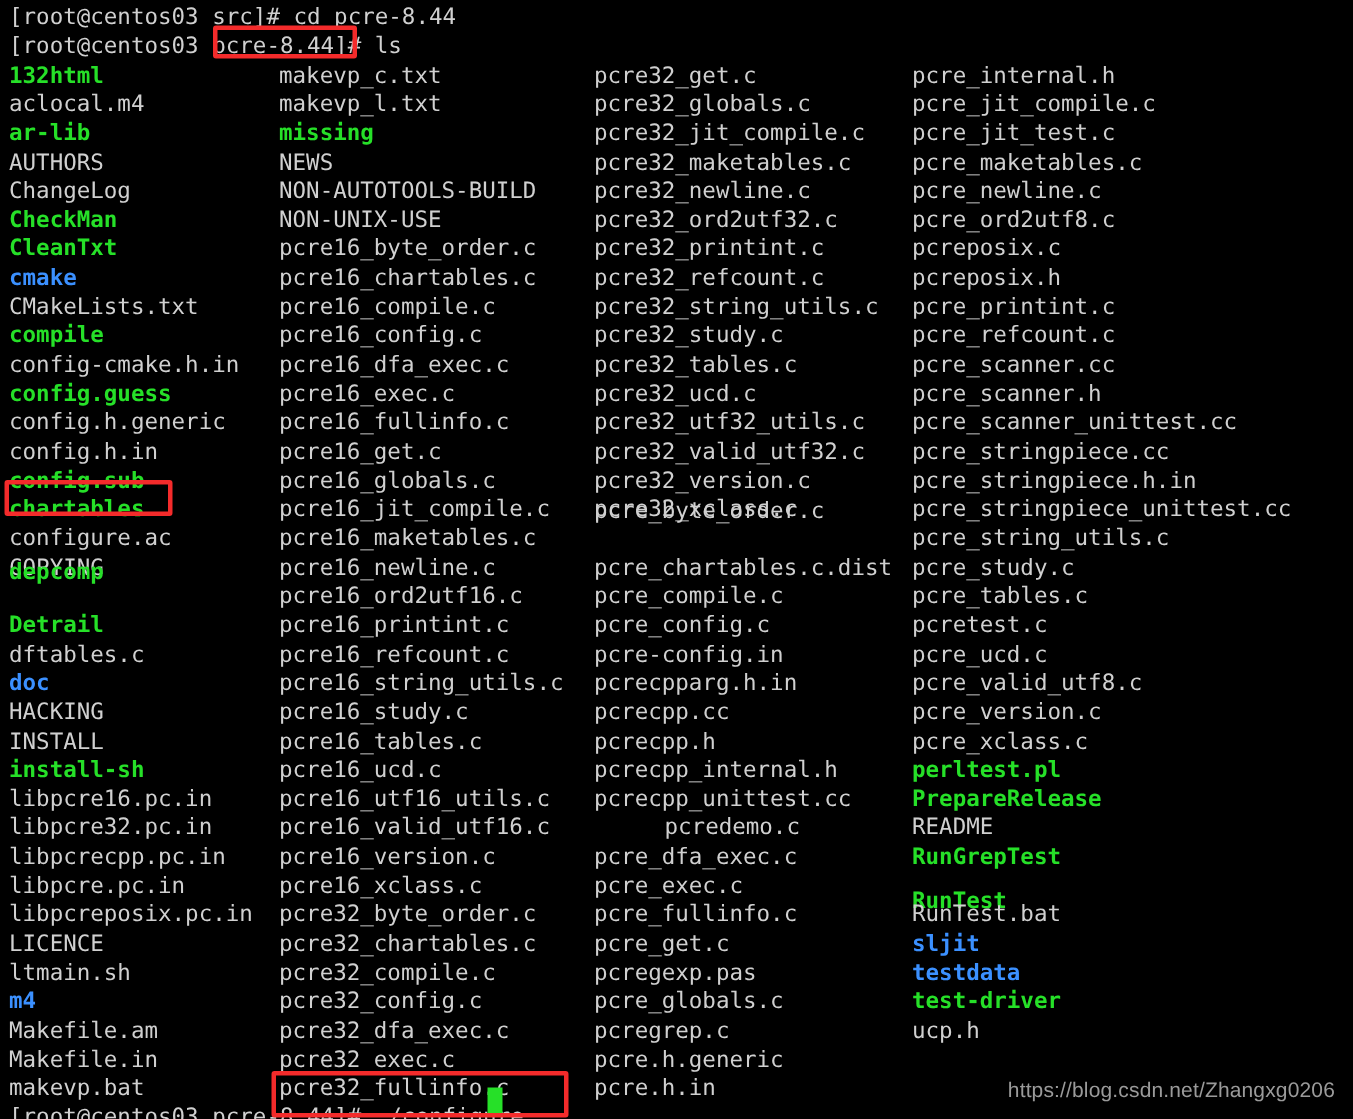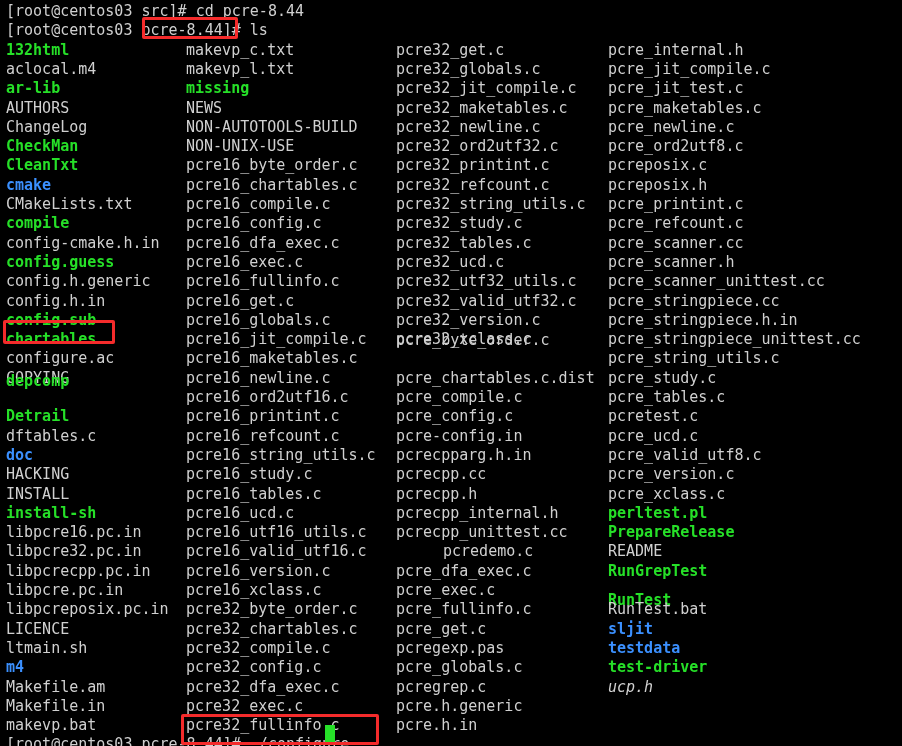--- a/index.html
+++ b/index.html
@@ -211,25 +211,26 @@
       <div class="line c-white" style="top: 484.5px; left: 608px; width: auto;">pcre_xclass.c</div>
       <div class="line c-green" style="top: 503.8px; left: 608px; width: auto;">perltest.pl</div>
       <div class="line c-green" style="top: 523.1px; left: 608px; width: auto;">PrepareRelease</div>
       <div class="line c-white" style="top: 542.4px; left: 608px; width: auto;">README</div>
       <div class="line c-green" style="top: 561.7px; left: 608px; width: auto;">RunGrepTest</div>
       <div class="line c-green" style="top: 581px; left: 608px; width: auto; margin-top: 10px;">RunTest</div>
       <div class="line c-white" style="top: 600.3px; left: 608px; width: auto;">RunTest.bat</div>
       <div class="line c-blue" style="top: 619.6px; left: 608px; width: auto;">sljit</div>
       <div class="line c-blue" style="top: 638.9px; left: 608px; width: auto;">testdata</div>
       <div class="line c-green" style="top: 658.2px; left: 608px; width: auto;">test-driver</div>
-      <div class="line c-white" style="top: 677.5px; left: 608px; width: auto; font-style: italic;">ucp.h</div>
+      <div class="line c-white" style="top: 677.5px; left: 608px; width: auto;">ucp.h</div>
     </div>
 
   <div id="annotation-layer">
       <div class="redbox" style="left: 142px; top: 17px; width: 96px; height: 22px; border-color: rgb(244, 43, 43);"></div>
       <div class="redbox" style="left: 3px; top: 320px; width: 112px; height: 24px; border-color: rgb(244, 43, 43);"></div>
       <div class="redbox" style="left: 181px; top: 714px; width: 198px; height: 31px; border-color: rgb(244, 43, 43);"></div>
     </div>
 
   <div class="cursor" id="text-cursor" style="left: 325px; top: 725px; width: 10px; height: 17px; background: rgb(38, 224, 40);"></div>
 
+  <div class="watermark">https://blog.csdn.net/Zhangxg0206</div>
 
 </div>
 
 </body></html>

